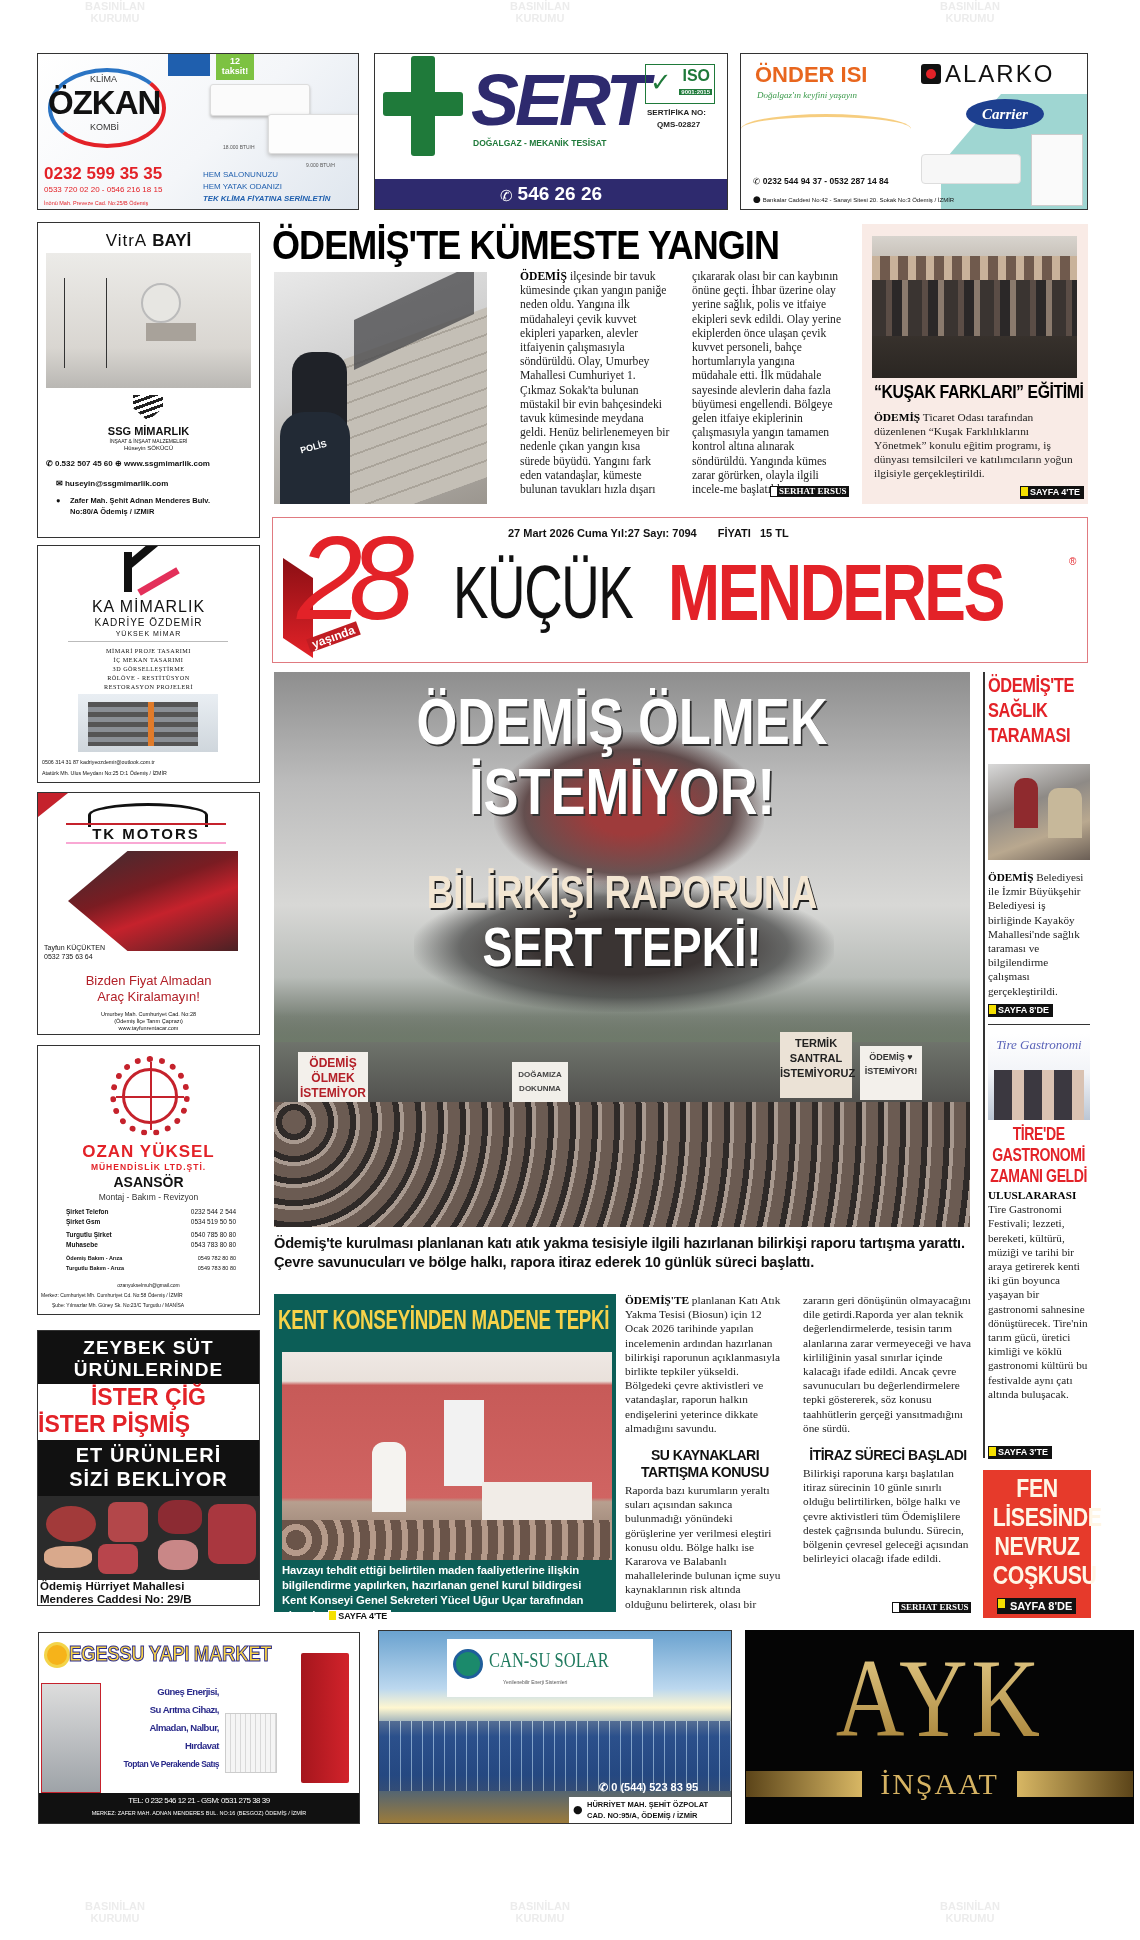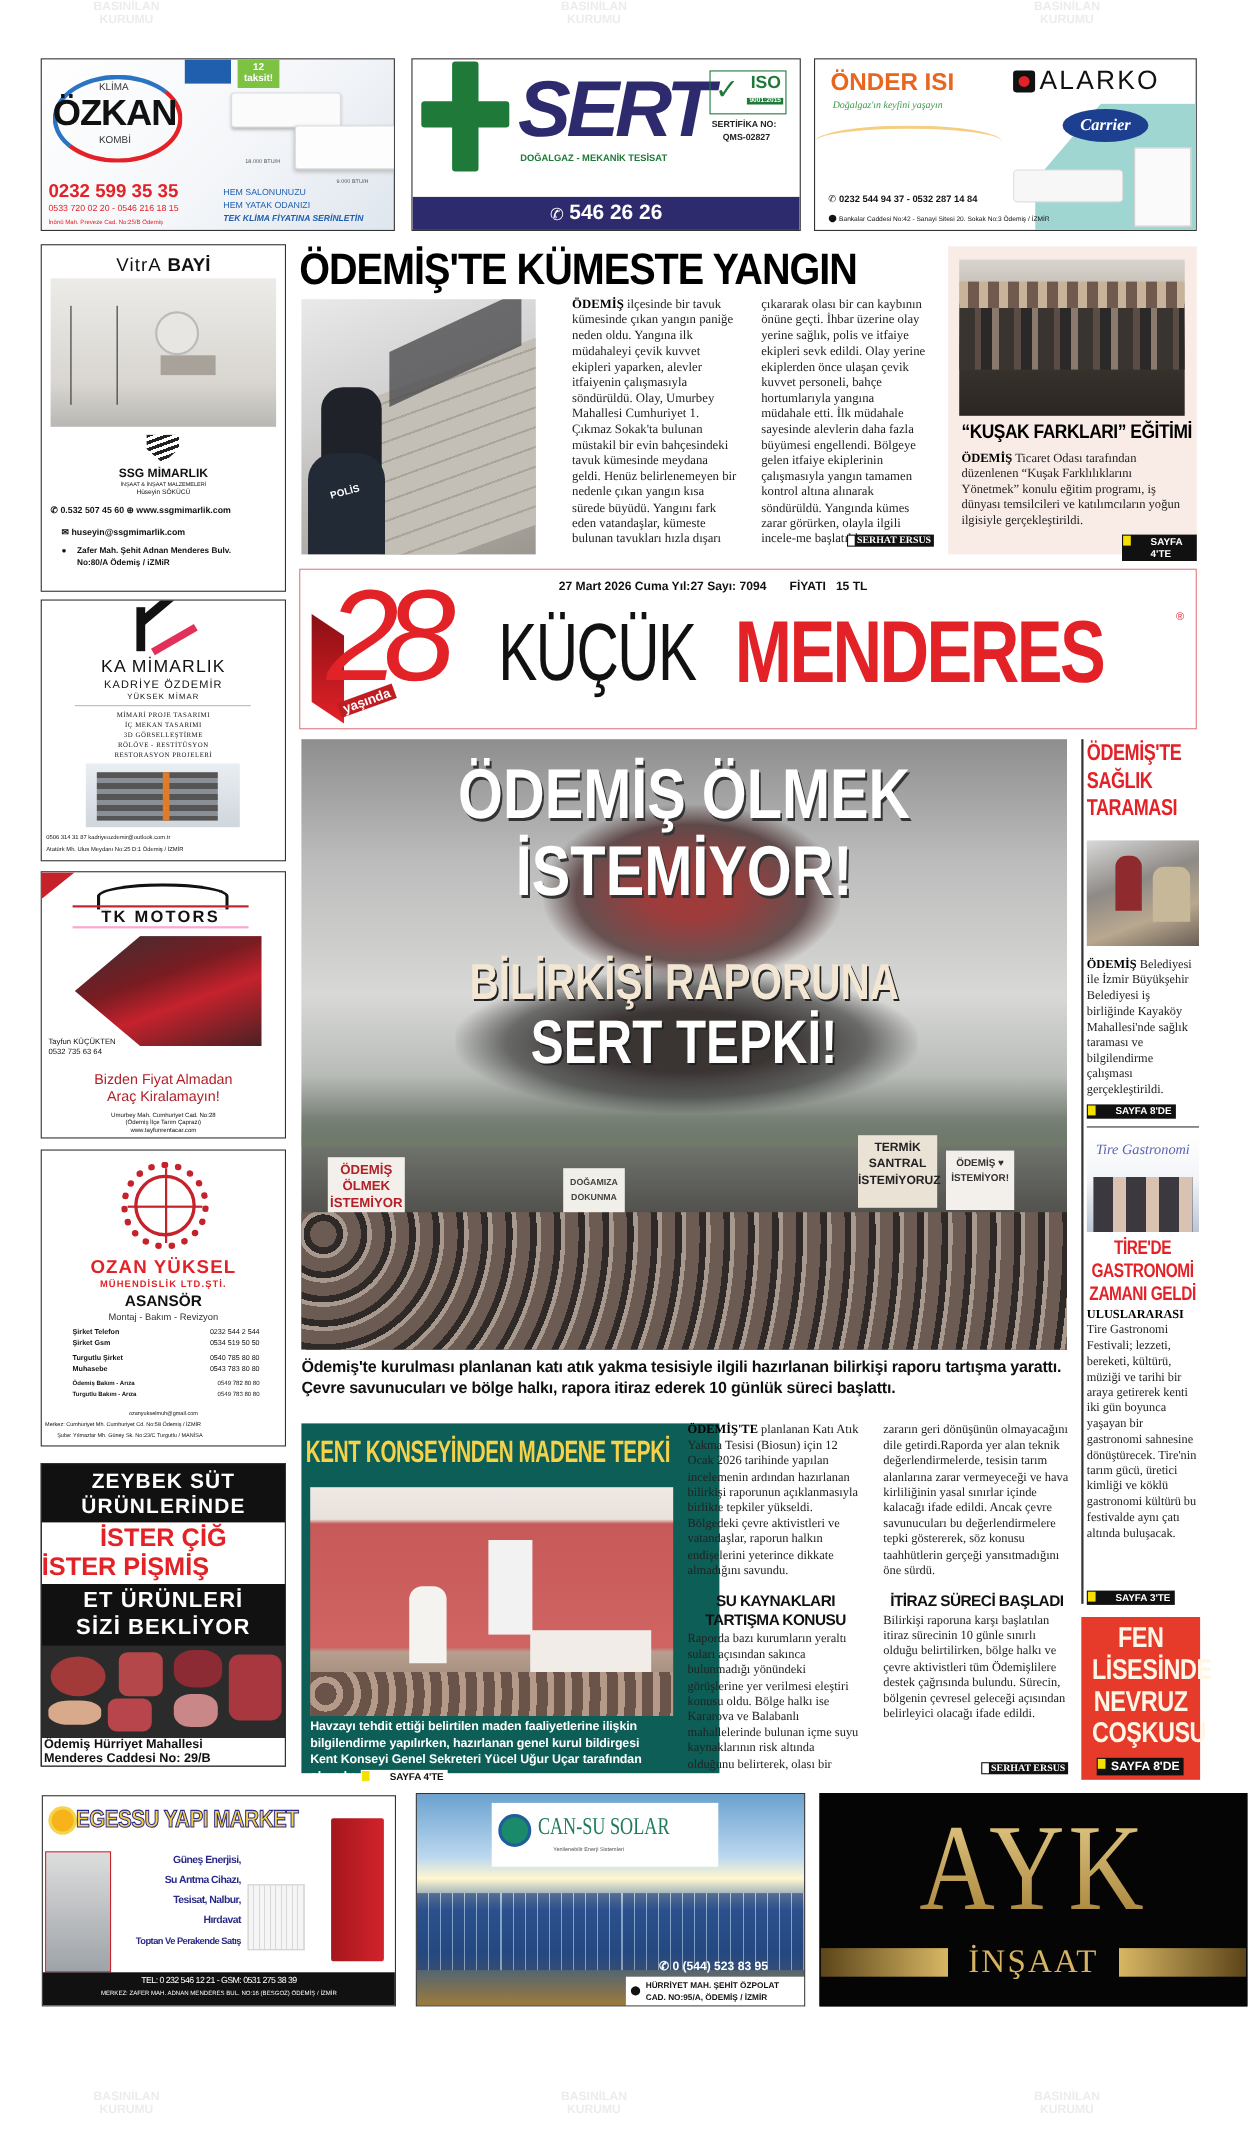--- a/index.html
+++ b/index.html
@@ -3,21 +3,21 @@
 <meta charset="utf-8">
 <style>
 *{box-sizing:border-box;margin:0;padding:0}
 html,body{width:1140px;height:1940px;background:#fff;overflow:hidden}
 body{position:relative;font-family:"DejaVu Serif",serif;color:#111}
 .abs{position:absolute}
 .box{position:absolute;border:1.5px solid #333;background:#fff;overflow:hidden}
 .cond{font-family:"Liberation Sans",sans-serif;font-weight:bold;letter-spacing:-0.5px}
 .serif{font-family:"Liberation Serif",serif}
 .sans{font-family:"Liberation Sans",sans-serif}
-.sayfa{display:inline-block;background:#111;color:#fff;font-family:"Liberation Sans",sans-serif;font-weight:bold;font-size:9px;padding:1px 4px 1px 26px;position:relative;line-height:11px}
+.sayfa{display:inline-block;background:#111;color:#fff;font-family:"Liberation Sans",sans-serif;font-weight:bold;font-size:9px;padding:1px 4px 1px 10px;position:relative;line-height:11px}
 .sayfa:before{content:"";position:absolute;left:1px;top:1px;width:7px;height:9px;background:#f5e000}
 .byline{display:inline-block;background:#111;color:#fff;font-family:"Liberation Serif",serif;font-weight:bold;font-size:9px;padding:0 3px 0 9px;position:relative;line-height:11px}
 .byline:before{content:"";position:absolute;left:1px;top:1px;width:6px;height:9px;background:#fff}
 .photo{position:absolute;overflow:hidden}
 .body-text{font-family:"Liberation Serif",serif;font-size:11.6px;line-height:14.2px;color:#222}
 .body-text b{font-weight:bold;color:#000}
 .wm{position:absolute;color:rgba(200,200,200,0.35);font-family:"Liberation Sans",sans-serif;font-weight:bold;font-size:11px;text-align:center;line-height:12px;pointer-events:none}
 </style>
 </head>
 <body>
@@ -264,21 +264,21 @@
   <div style="position:absolute;left:0;top:340px;width:100%;height:30px;background:linear-gradient(180deg,rgba(90,100,90,0),#6e7a6a)"></div>
   <div class="sans" style="position:absolute;left:24px;top:380px;width:70px;height:66px;background:#f3f0eb;color:#b32028;font-size:12px;font-weight:bold;text-align:center;line-height:15px;padding-top:4px">ÖDEMİŞ ÖLMEK İSTEMİYOR</div>
   <div class="sans" style="position:absolute;left:238px;top:390px;width:56px;height:44px;background:#f1efe9;color:#444;font-size:8px;font-weight:bold;text-align:center;line-height:14px;padding-top:6px">DOĞAMIZA DOKUNMA</div>
   <div class="sans" style="position:absolute;left:506px;top:360px;width:72px;height:66px;background:#ebe2d6;color:#222;font-size:11px;font-weight:bold;text-align:center;line-height:15px;padding-top:4px">TERMİK SANTRAL İSTEMİYORUZ</div>
   <div class="sans" style="position:absolute;left:586px;top:374px;width:62px;height:54px;background:#f3f0eb;color:#333;font-size:9px;font-weight:bold;text-align:center;line-height:14px;padding-top:4px">ÖDEMİŞ ♥ İSTEMİYOR!</div>
   <div style="position:absolute;left:0;top:430px;width:100%;height:125px;background:repeating-radial-gradient(circle at 20px 20px,#6b5b52 0 12px,#2f2a28 12px 18px,#a8998f 18px 22px)"></div>
 </div>
 
 <div class="cond" style="position:absolute;left:274px;top:1234px;width:700px;font-size:14.6px;line-height:19px;color:#111;letter-spacing:-0.2px">Ödemiş'te kurulması planlanan katı atık yakma tesisiyle ilgili hazırlanan bilirkişi raporu tartışma yarattı. Çevre savunucuları ve bölge halkı, rapora itiraz ederek 10 günlük süreci başlattı.</div>
 
-<div class="abs" style="left:274px;top:1294px;width:380px;height:318px;background:#0c5e57">
+<div class="abs" style="left:274px;top:1294px;width:342px;height:318px;background:#0c5e57">
   <div class="cond" style="position:absolute;left:4px;top:8px;font-size:28px;line-height:36px;color:#f6d24a;white-space:nowrap;transform:scaleX(.67);transform-origin:left">KENT KONSEYİNDEN MADENE TEPKİ</div>
   <div class="photo" style="left:8px;top:58px;width:330px;height:208px;background:linear-gradient(180deg,#efe8e4 0%,#e9e1db 14%,#c75a58 16%,#d06462 70%,#b79f8f 72%,#8a7466 100%)">
     <div style="position:absolute;left:162px;top:48px;width:40px;height:86px;background:#f2f2f2"></div>
     <div style="position:absolute;left:90px;top:90px;width:34px;height:70px;background:#f5f3f0;border-radius:12px 12px 0 0"></div>
     <div style="position:absolute;left:200px;top:130px;width:110px;height:40px;background:#f1ece7"></div>
     <div style="position:absolute;left:0;top:168px;width:100%;height:40px;background:repeating-radial-gradient(circle at 14px 20px,#6a5449 0 10px,#b59a8a 10px 16px)"></div>
   </div>
   <div class="cond" style="position:absolute;left:8px;top:269px;width:326px;font-size:11.3px;line-height:15px;color:#fff;letter-spacing:-0.1px"><span>Havzayı tehdit ettiği belirtilen maden faaliyetlerine ilişkin bilgilendirme yapılırken, hazırlanan genel kurul bildirgesi Kent Konseyi Genel Sekreteri Yücel Uğur Uçar tarafından okundu.</span> <span class="sayfa" style="background:#fff;color:#111">SAYFA 4'TE</span></div>
 </div>
 
@@ -322,21 +322,21 @@
   <span class="sayfa" style="position:absolute;left:14px;top:128px;font-size:11px;line-height:14px;padding-left:13px">SAYFA 8'DE</span>
 </div>
 
 <div class="box" style="left:38px;top:1632px;width:322px;height:192px">
   <div class="abs" style="left:8px;top:12px;width:20px;height:20px;border-radius:50%;background:#f6b31a;box-shadow:0 0 0 3px #f3d44a"></div>
   <div class="abs cond" style="left:30px;top:8px;font-size:22px;color:#f6d24a;-webkit-text-stroke:1px #2a2a8a;white-space:nowrap;transform:scaleX(.85);transform-origin:left">EGESSU YAPI MARKET</div>
   <div class="abs" style="left:2px;top:50px;width:60px;height:110px;background:linear-gradient(180deg,#ddd,#9ea3a8);border:1px solid #c5222c"></div>
   <div class="abs cond" style="left:60px;top:50px;width:120px;text-align:right;font-size:9.5px;line-height:18px;color:#2a2a8a">
     <div>Güneş Enerjisi,</div>
     <div>Su Arıtma Cihazı,</div>
-    <div>Tesisat, Nalbur,</div>
+    <div>Almadan, Nalbur,</div>
     <div>Hırdavat</div>
     <div style="font-size:8.5px">Toptan Ve Perakende Satış</div>
   </div>
   <div class="abs" style="left:186px;top:80px;width:52px;height:60px;background:repeating-linear-gradient(90deg,#f5f5f5 0 4px,#d8d8d8 4px 5px);border:1px solid #ccc"></div>
   <div class="abs" style="left:262px;top:20px;width:48px;height:130px;background:linear-gradient(90deg,#a5161d,#d2232b);border-radius:2px"></div>
   <div class="abs" style="left:0;bottom:0;width:100%;height:30px;background:#111;color:#fff;text-align:center">
     <div class="cond" style="font-size:8px;line-height:15px;font-weight:normal">TEL: 0 232 546 12 21 - GSM: 0531 275 38 39</div>
     <div class="sans" style="font-size:5.5px;line-height:11px">MERKEZ: ZAFER MAH. ADNAN MENDERES BUL. NO:16 (BESGOZ) ÖDEMİŞ / İZMİR</div>
   </div>
 </div>

